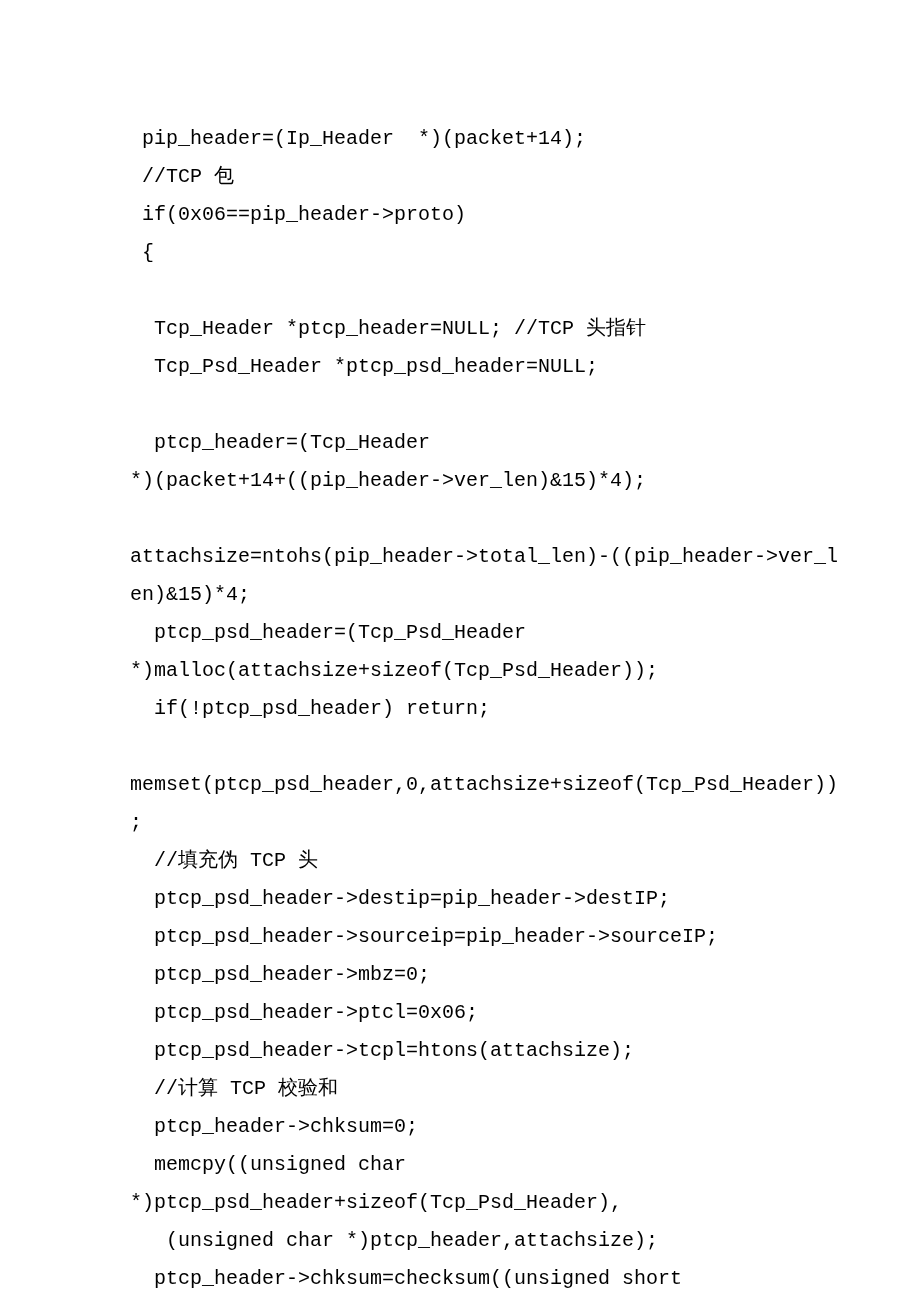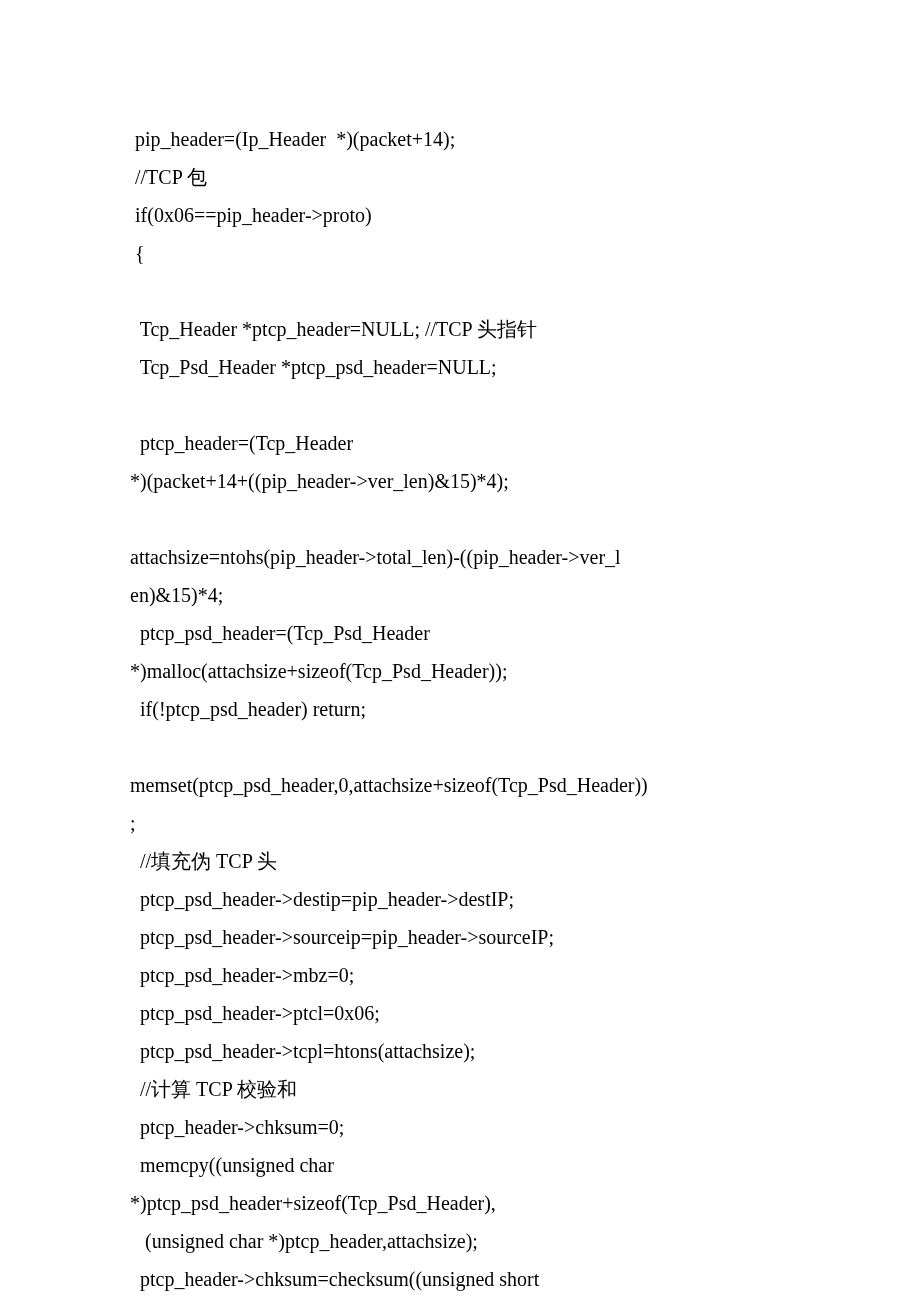--- a/index.html
+++ b/index.html
@@ -9,21 +9,21 @@
     width: 920px;
   }
   .page {
     width: 920px;
     min-height: 1302px;
     background: #ffffff;
     box-sizing: border-box;
     padding: 120px 130px 120px 130px;
   }
   .code {
-    font-family: Liberation Serif, serif;
+    font-family: Liberation Mono, monospace;
     font-size: 20px;
     line-height: 1.9;
     color: #000000;
     white-space: pre;
     word-break: break-all;
   }
   .blank {
     height: 38px;
   }
 </style>

